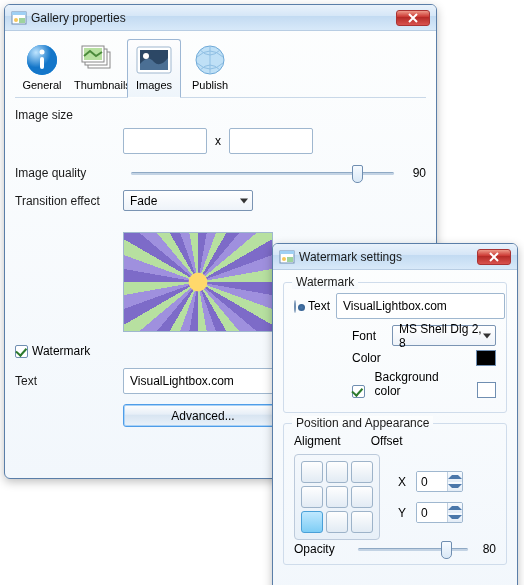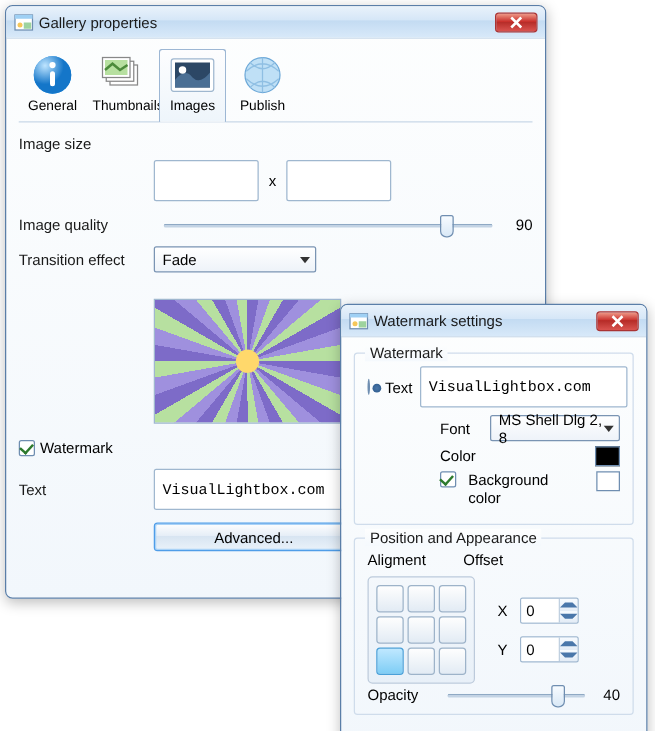--- a/index.html
+++ b/index.html
@@ -93,26 +93,26 @@
     padding: 0 6px;
     position: relative;
     cursor: pointer;
     min-width: 80px;
   }
   .select .arrow {
     position: absolute; right: 4px; top: 50%; transform: translateY(-50%);
     width: 0; height: 0; border-left: 4px solid transparent; border-right: 4px solid transparent; border-top: 5px solid #333;
   }
   .textfield {
-    height: 33px;
+    height: 21px;
     border: 1px solid #9fb7cf;
     background: #fff;
     border-radius: 2px;
-    padding: 2px 6px;
-    font-family: Liberation Mono, monospace;
+    padding: 12px 6px;
+    font-family: Liberation Sans, sans-serif;
     font-size: 12px;
   }
   .size-pair {
     display: flex; align-items: center; gap: 8px;
     margin-left: 108px;
     margin-top: -4px; margin-bottom: 12px;
   }
   .size-pair .textfield { width: 84px; }
   .slider-row {
     display: flex; align-items: center; gap: 8px;
@@ -420,21 +420,21 @@
           <span class="arrow"></span>
         </div>
       </div>
 
       <div style="display:flex;align-items:center;gap:6px;margin:4px 0 4px 58px;">
         <span class="sublabel" style="width:34px">Color</span>
         <span style="flex:1"></span>
         <span class="swatch" style="background:#000"></span>
       </div>
 
-      <div style="display:flex;align-items:flex-start;gap:6px;margin:4px 0 6px 58px;">
+      <div style="display:flex;align-items:flex-end;gap:6px;margin:4px 0 6px 58px;">
         <span class="check on"></span>
         <span>Background color</span>
         <span style="flex:1"></span>
         <span class="swatch" style="background:#fff"></span>
       </div>
 
     </div>
 
     <div class="groupbox">
       <div class="legend">Position and Appearance</div>
@@ -486,21 +486,21 @@
             </div>
           </div>
         </div>
       </div>
 
       <div class="slider-row" style="margin:2px 0 0 0">
         <div style="width:56px">Opacity</div>
         <div class="slider-track">
           <div class="slider-thumb" style="left:calc(80% - 5px)"></div>
         </div>
-        <div style="width:20px;text-align:right">40</div>
+        <div style="width:20px;text-align:right">80</div>
       </div>
     </div>
 
     <div class="footer-btns">
       
       
     </div>
   </div>
 </div>
 

